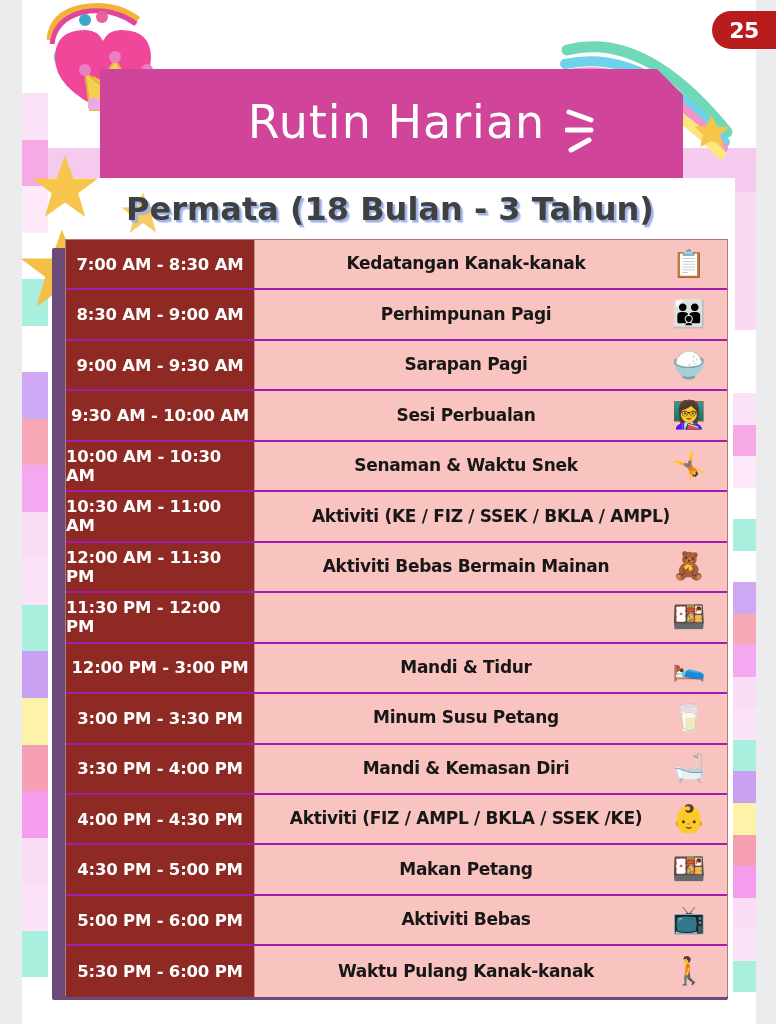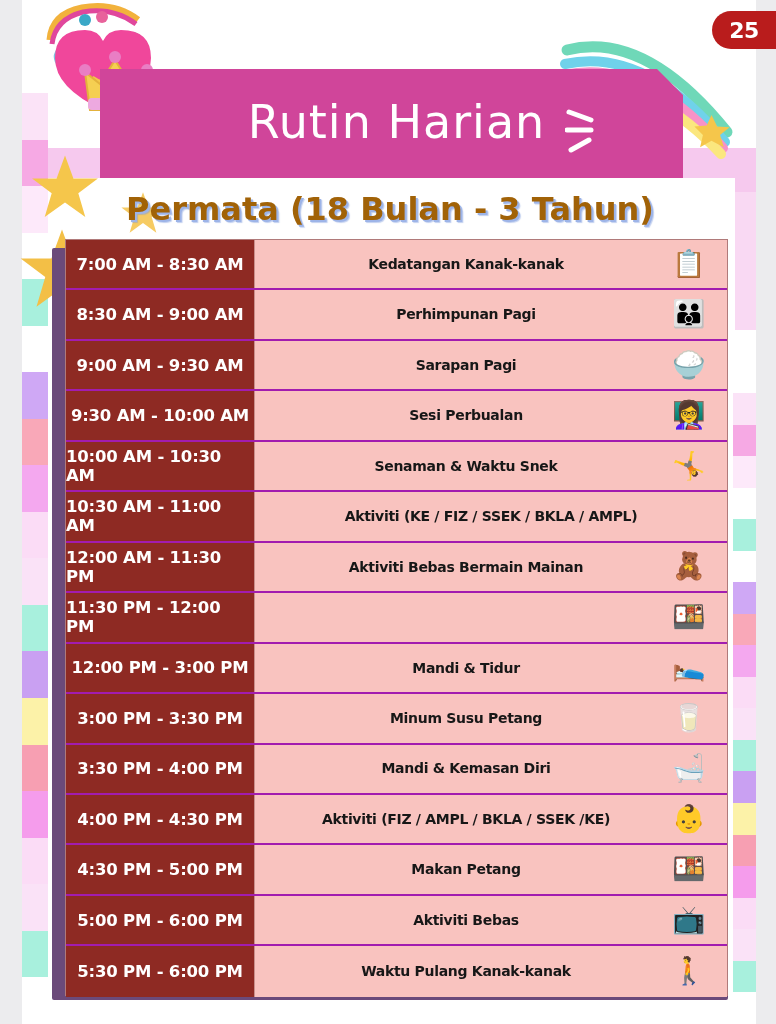--- a/index.html
+++ b/index.html
@@ -113,21 +113,21 @@
     left: 565px; top: 108px; width: 46px; height: 48px;
   }
 
   
   .subtitle-wrap {
     position: absolute;
     left: 45px; top: 186px; width: 690px; height: 46px;
     display: flex; align-items: center; justify-content: center;
   }
   .subtitle {
-    color: #a16207;
+    color: #404040;
     font-size: 32px;
     font-weight: bold;
     font-family: "DejaVu Sans", sans-serif;
     letter-spacing: 0px;
     text-shadow: 2px 2px 0 #9db4e8, 3px 3px 1px rgba(120,150,220,.45);
     white-space: nowrap;
   }
 
   
   .star { position: absolute; }
@@ -171,21 +171,21 @@
   .cell-activity {
     flex: 1 1 auto;
     background: #f9c3bf;
     position: relative;
     display: flex;
     align-items: center;
     justify-content: center;
   }
   .activity-label {
     color: #171717;
-    font-size: 14px;
+    font-size: 17px;
     font-weight: bold;
     font-family: "DejaVu Sans", sans-serif;
     letter-spacing: -0.3px;
     text-align: left;
     padding: 0 58px 0 8px;
     line-height: 1.05;
   }
   .cell-icon {
     position: absolute;
     right: 4px;

